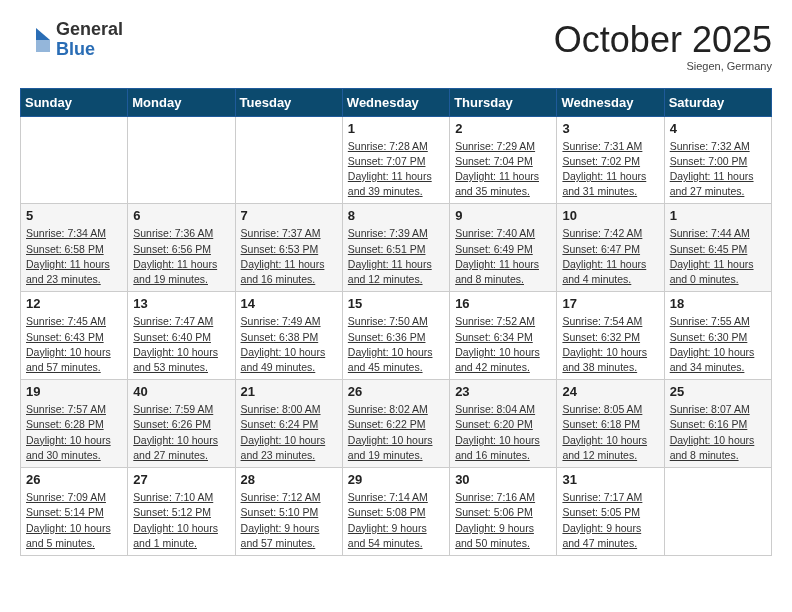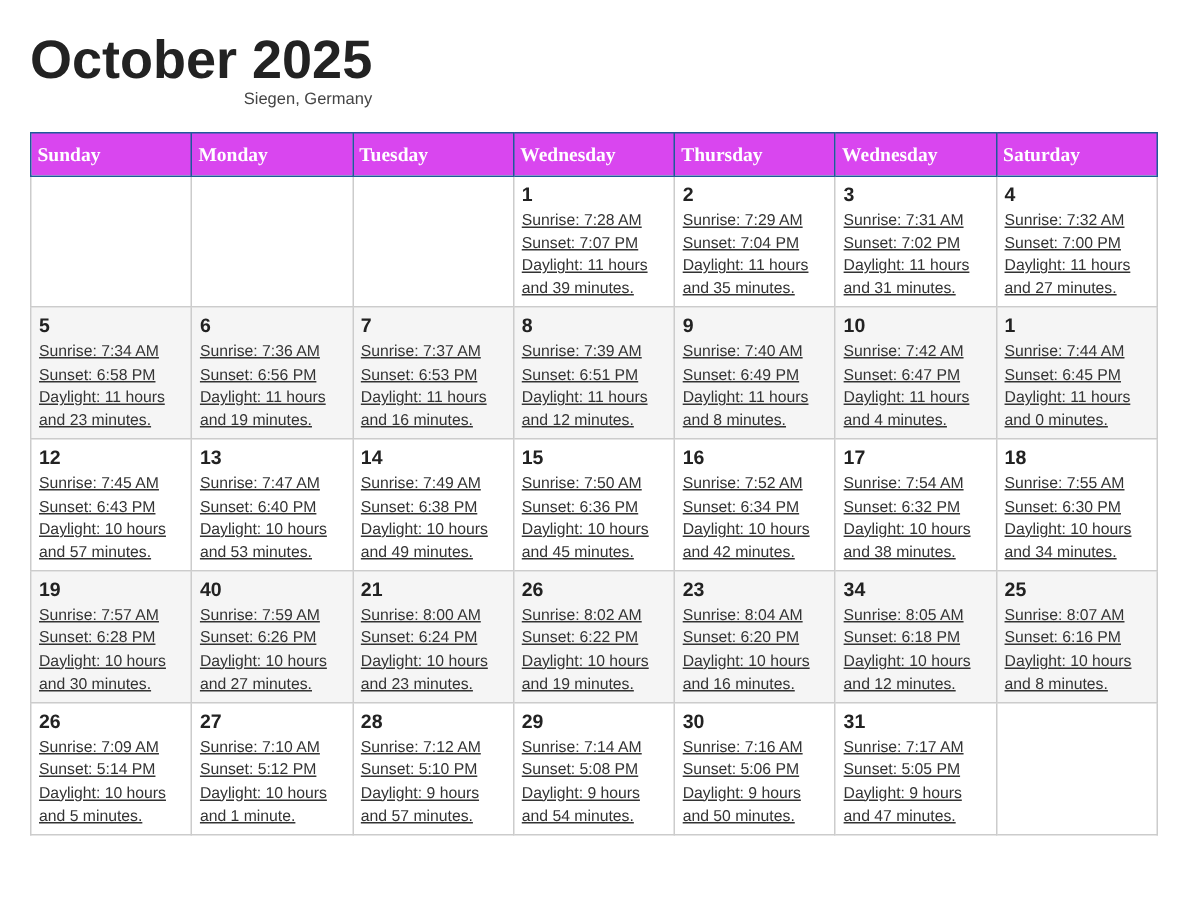--- a/index.html
+++ b/index.html
@@ -38,42 +38,41 @@
     }
     .logo-icon {
       width: 32px;
       height: 28px;
     }
     .title-block {
       text-align: right;
     }
     .month-title {
       font-size: 36px;
-      font-weight: bold;
+      font-weight: normal;
       color: #222;
       line-height: 1.1;
     }
     .location {
       font-size: 11px;
       color: #444;
     }
     .calendar {
       width: 100%;
       border-collapse: collapse;
       border: 1px solid #ccc;
     }
     .calendar th {
-      background: #d946ef;
+      background: #0c4a6e;
       color: #fff;
       font-size: 13px;
       padding: 6px 4px;
       text-align: left;
       border: 1px solid #1e5a9a;
       font-weight: bold;
-      font-family: Liberation Serif, serif;
     }
     .calendar td {
       vertical-align: top;
       border: 1px solid #ccc;
       padding: 4px 5px;
       width: calc(100% / 7);
       min-height: 80px;
       font-size: 11px;
       color: #333;
       background: #fff;
@@ -95,20 +94,30 @@
       text-decoration: underline;
     }
     .empty-cell {
       background: #fff !important;
     }
   </style>
 </head>
 <body>
 
 <div class="header">
+  <div class="logo">
+    <svg class="logo-icon" viewBox="0 0 32 28" xmlns="http://www.w3.org/2000/svg">
+      <polygon points="16,2 30,14 16,14" fill="#2a6db5"></polygon>
+      <polygon points="16,14 30,14 30,26 16,26" fill="#2a6db5" opacity="0.5"></polygon>
+    </svg>
+    <div class="logo-text">
+      <span class="logo-general">General</span>
+      <span class="logo-blue">Blue</span>
+    </div>
+  </div>
   <div class="title-block">
     <div class="month-title">October 2025</div>
     <div class="location">Siegen, Germany</div>
   </div>
 </div>
 
 <table class="calendar">
   <thead>
     <tr>
     <th>Sunday</th>
@@ -217,21 +226,21 @@
         </td>
         <td>
           <span class="day-number">26</span>
           <div class="day-info">Sunrise: 8:02 AM<br>Sunset: 6:22 PM<br>Daylight: 10 hours and 19 minutes.</div>
         </td>
         <td>
           <span class="day-number">23</span>
           <div class="day-info">Sunrise: 8:04 AM<br>Sunset: 6:20 PM<br>Daylight: 10 hours and 16 minutes.</div>
         </td>
         <td>
-          <span class="day-number">34</span>
+          <span class="day-number">24</span>
           <div class="day-info">Sunrise: 8:05 AM<br>Sunset: 6:18 PM<br>Daylight: 10 hours and 12 minutes.</div>
         </td>
         <td>
           <span class="day-number">25</span>
           <div class="day-info">Sunrise: 8:07 AM<br>Sunset: 6:16 PM<br>Daylight: 10 hours and 8 minutes.</div>
         </td>
       </tr>
       <tr>
         <td>
           <span class="day-number">26</span>

